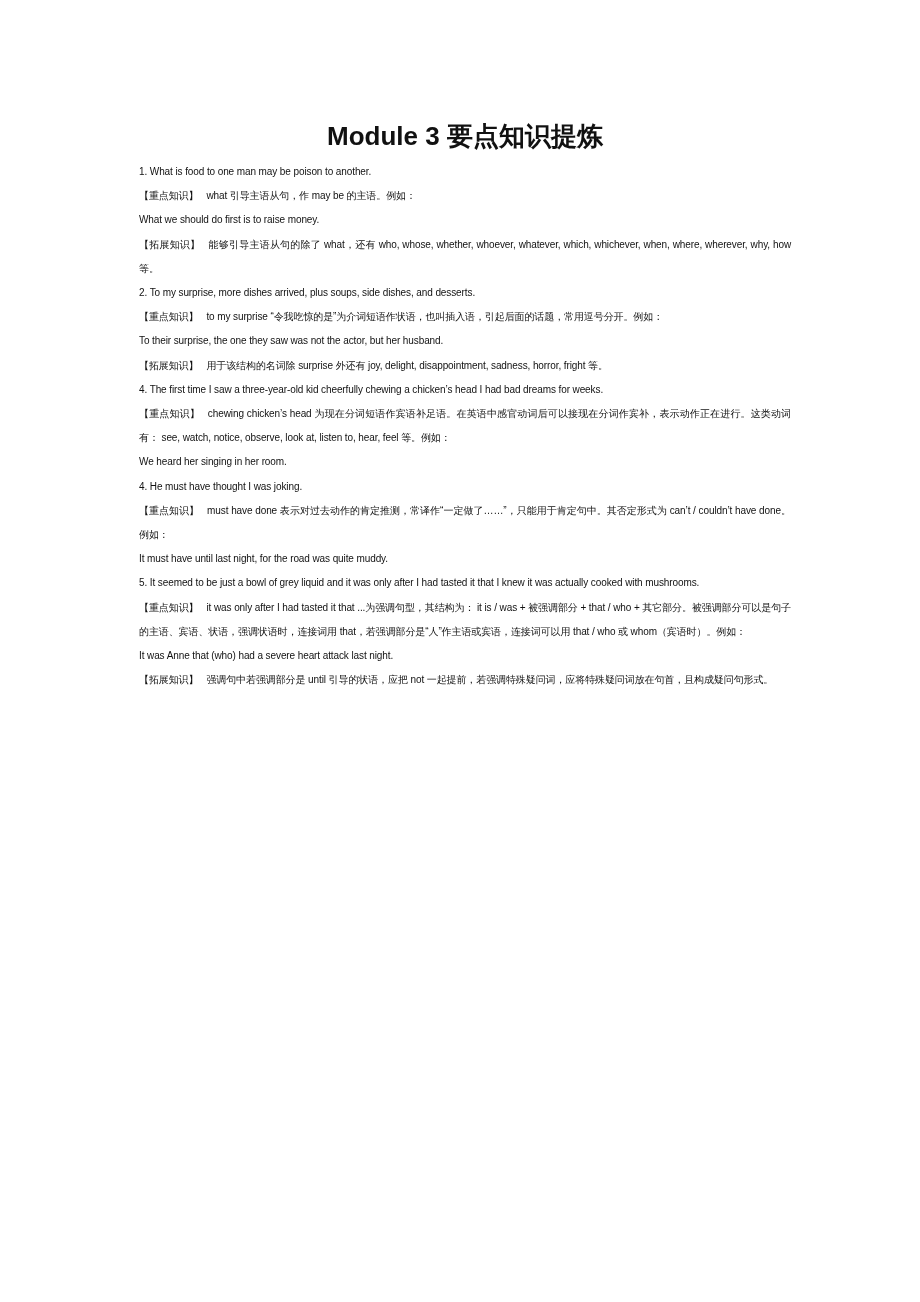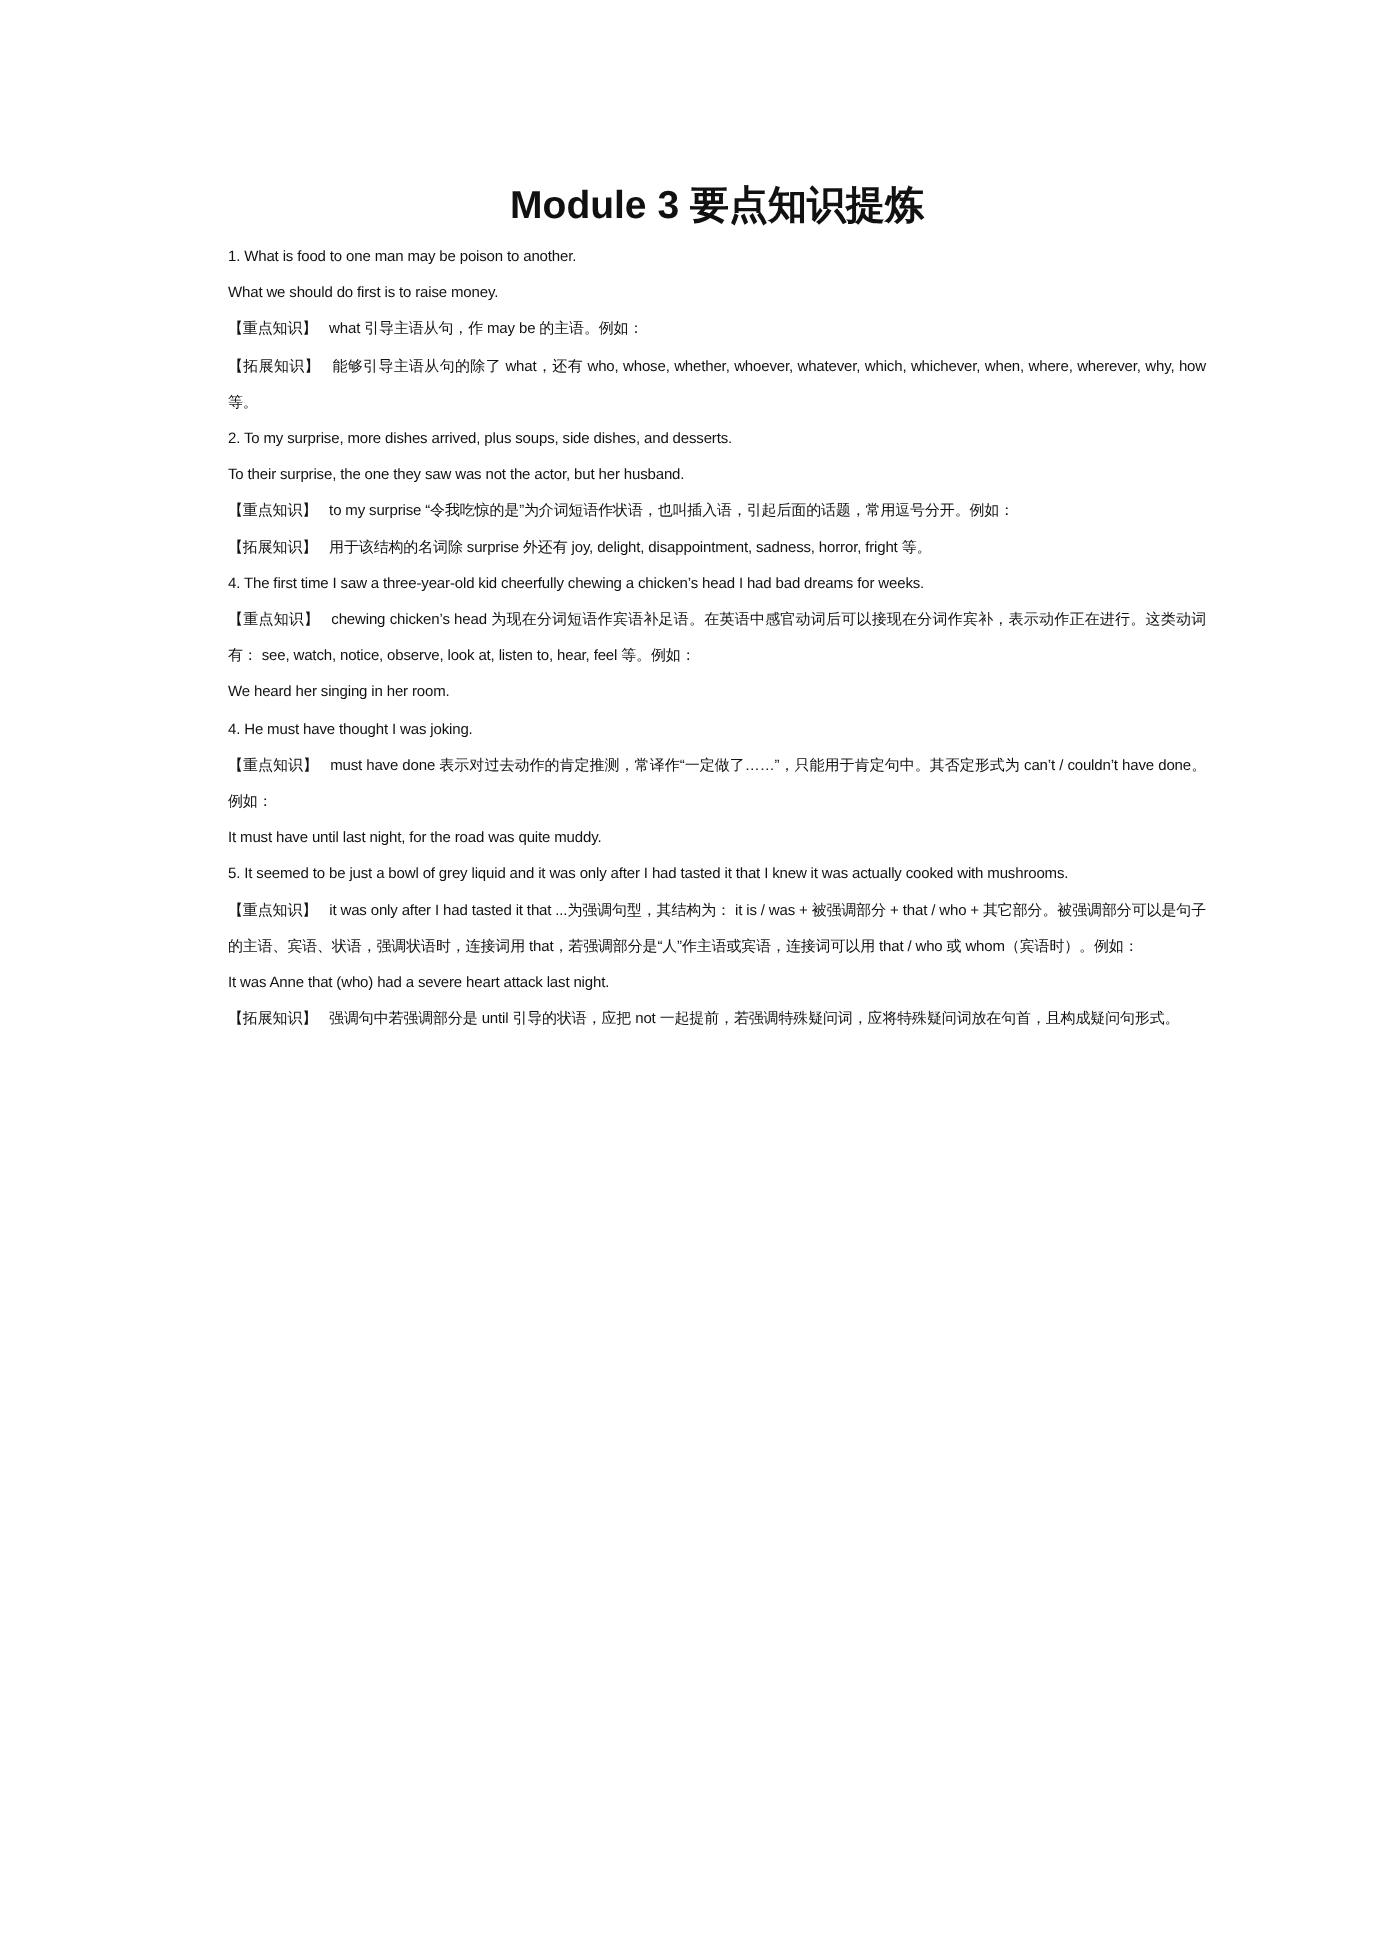--- a/index.html
+++ b/index.html
@@ -10,21 +10,21 @@
     body {
       width: 920px;
       height: 1302px;
       position: relative;
       overflow: hidden;
       font-family: "Liberation Sans", "DejaVu Sans", sans-serif;
       color: #111111;
     }
     .page {
       position: absolute;
-      left: 152px;
+      left: 139px;
       top: 118px;
       width: 652px;
     }
     .title {
       text-align: center;
       font-family: "Liberation Sans", "DejaVu Sans", sans-serif;
       font-weight: bold;
       font-size: 26px;
       line-height: 36px;
       margin: 0 0 6px 0;
@@ -46,29 +46,29 @@
     }
   </style>
 </head>
 <body>
 
 <div class="page">
   <h1 class="title">Module 3 要点知识提炼</h1>
 
   <section>
     <p class="para">1. What is food to one man may be poison to another.</p>
+    <p class="para"><span class="tag">【重点知识】</span><span class="gap"></span><span>what 引导主语从句，作 may be  的主语。例如：</span></p>
     <p class="para">What we should do first is to raise money.</p>
-    <p class="para"><span class="tag">【重点知识】</span><span class="gap"></span><span>what 引导主语从句，作 may be  的主语。例如：</span></p>
     <p class="para"><span class="tag">【拓展知识】</span><span class="gap"></span><span>能够引导主语从句的除了 what，还有 who, whose, whether, whoever, whatever, which, whichever, when, where, wherever, why, how 等。</span></p>
   </section>
 
   <section>
     <p class="para">2. To my surprise, more dishes arrived, plus soups, side dishes, and desserts.</p>
+    <p class="para"><span class="tag">【重点知识】</span><span class="gap"></span><span>to my surprise “令我吃惊的是”为介词短语作状语，也叫插入语，引起后面的话题，常用逗号分开。例如：</span></p>
     <p class="para">To their surprise, the one they saw was not the actor, but her husband.</p>
-    <p class="para"><span class="tag">【重点知识】</span><span class="gap"></span><span>to my surprise “令我吃惊的是”为介词短语作状语，也叫插入语，引起后面的话题，常用逗号分开。例如：</span></p>
     <p class="para"><span class="tag">【拓展知识】</span><span class="gap"></span><span>用于该结构的名词除 surprise 外还有 joy, delight, disappointment, sadness, horror, fright 等。</span></p>
   </section>
 
   <section>
     <p class="para">4. The first time I saw a three-year-old kid cheerfully chewing a chicken’s head I had bad dreams for weeks.</p>
     <p class="para"><span class="tag">【重点知识】</span><span class="gap"></span><span>chewing chicken’s head 为现在分词短语作宾语补足语。在英语中感官动词后可以接现在分词作宾补，表示动作正在进行。这类动词有：  see, watch, notice, observe, look at, listen to, hear, feel  等。例如：</span></p>
     <p class="para">We heard her singing in her room.</p>
   </section>
 
   <section>

